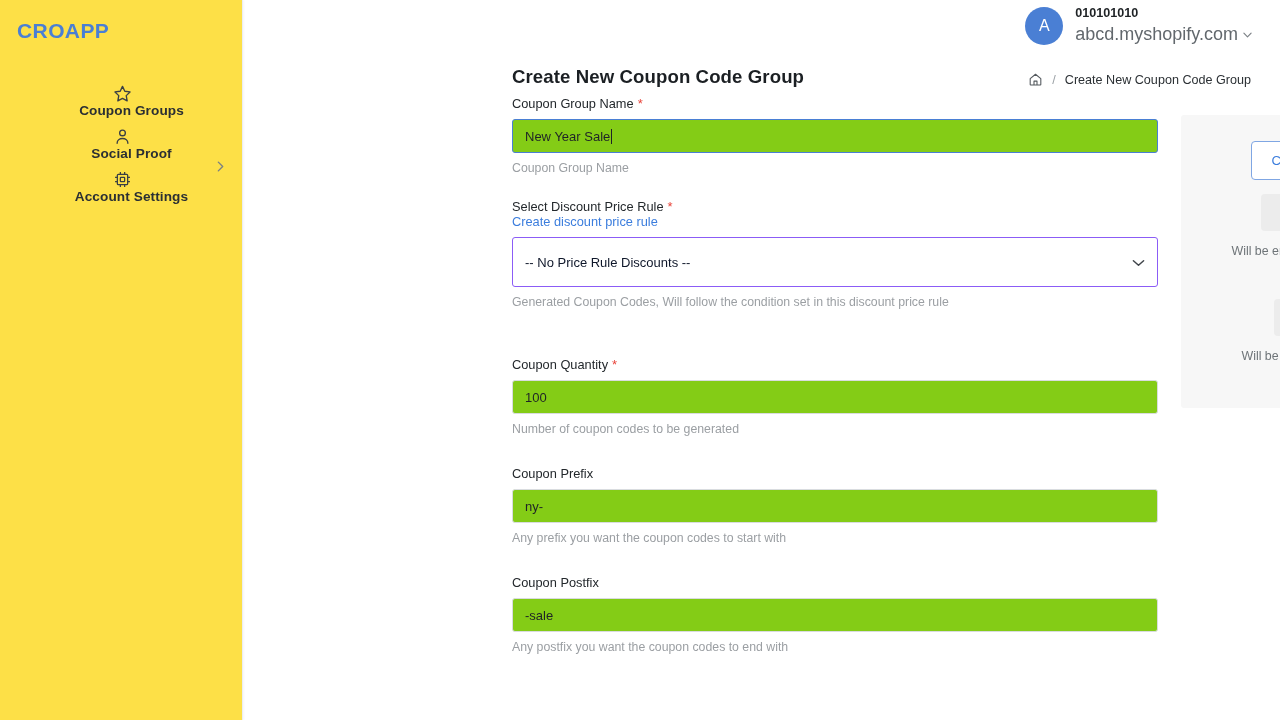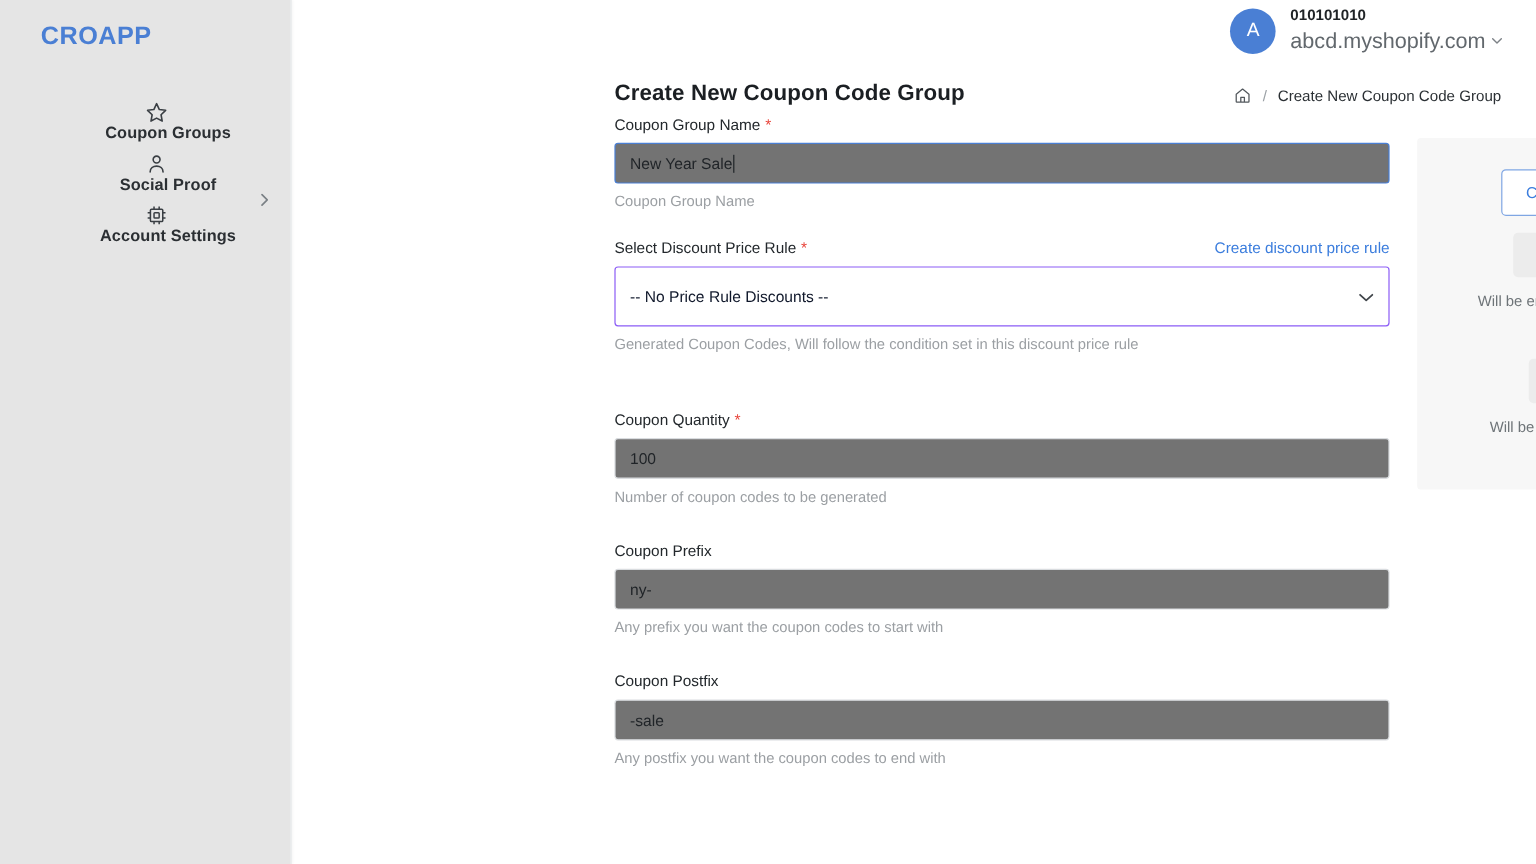--- a/index.html
+++ b/index.html
@@ -7,26 +7,25 @@
     width: 1280px; height: 720px;
     font-family: "Liberation Sans", sans-serif;
     background: #ffffff;
     overflow: hidden;
   }
   .app { display: flex; width: 1280px; height: 720px; position: relative; }
 
   
   .sidebar {
     width: 243px; height: 720px; flex: 0 0 243px;
-    background: #e5e5e5;
+    background: #fde047;
     border-right: 1px solid #eceef0;
     box-shadow: 1px 0 2px rgba(0,0,0,0.04);
     position: relative;
     z-index: 3;
-    padding-left: 17px;
   }
   .logo {
     font-size: 21px; font-weight: bold; letter-spacing: 0.4px;
     color: #4a7fd4; padding: 19px 0 0 17px;
   }
   .nav { margin-top: 40px; }
   .nav-item {
     display: flex; align-items: center;
     height: 43px; padding: 0 18px 0 20px;
     cursor: pointer; position: relative; flex-direction: column;
@@ -79,28 +78,28 @@
   .form {
     position: absolute; left: 269px; top: 96px;
     width: 646px;
   }
   .field { margin-bottom: 0; }
   .flabel {
     font-size: 12.8px; color: #23282c; margin-bottom: 8px;
     display: flex; align-items: baseline;
   }
   .req { color: #e8443a; margin-left: 4px; font-size: 13px; }
-  .flabel-row { display: flex; justify-content: space-between; align-items: center; margin-bottom: 8px; }
+  .flabel-row { display: flex; justify-content: space-between; align-items: flex-start; margin-bottom: 8px; flex-direction: column; }
   .flabel-row .flabel { margin-bottom: 0; }
   .link { font-size: 12.8px; color: #3b7ddd; cursor: pointer; }
 
   .inp {
     width: 646px; height: 34px;
     border: 1px solid #d9dcdf; border-radius: 3px;
-    background: #737373; padding: 0 12px;
+    background: #84cc16; padding: 0 12px;
     font-size: 13px; color: #1f2327;
     font-family: "Liberation Sans", sans-serif;
     display: flex; align-items: center;
   }
   .inp.focused { border: 1px solid #4a7fd4; }
   .caretbar {
     display: inline-block; width: 1px; height: 15px;
     background: #1f2327; margin-left: 1px;
   }
   .hint { font-size: 12.3px; color: #9b9fa3; margin-top: 8px; }

